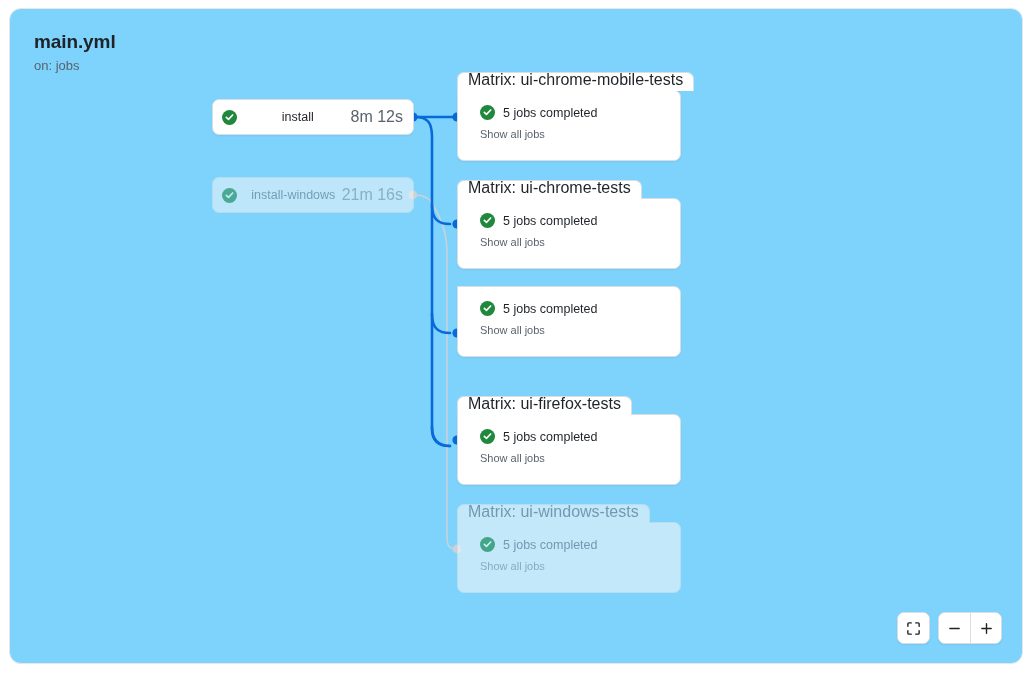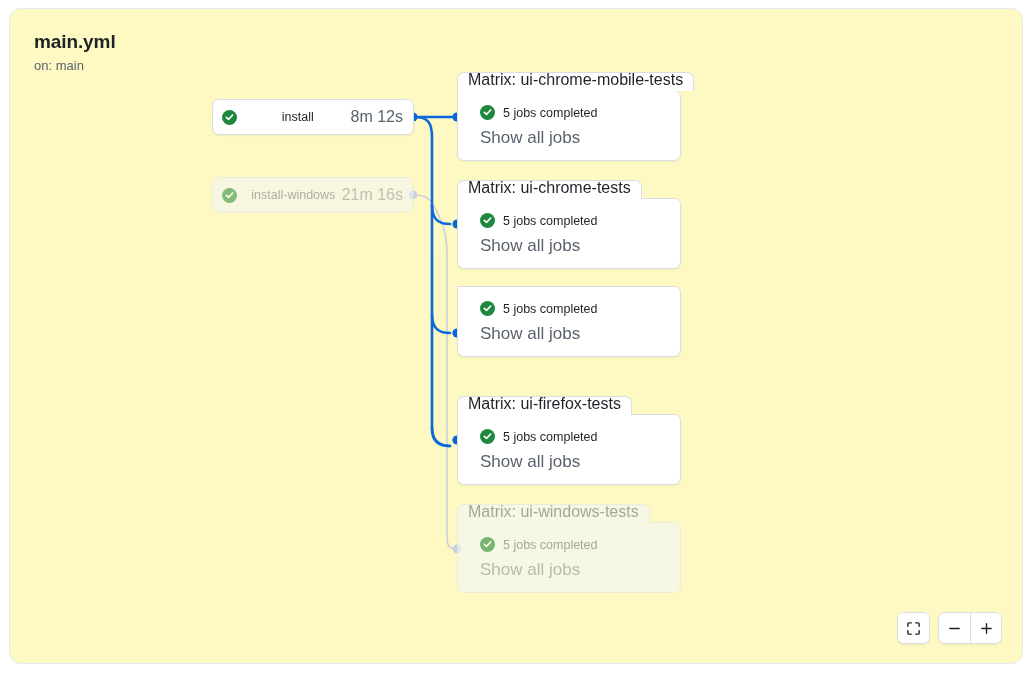--- a/index.html
+++ b/index.html
@@ -15,21 +15,21 @@
     overflow: hidden;
   }
 
   
   #canvas-panel {
     position: absolute;
     left: 9px;
     top: 8px;
     width: 1014px;
     height: 656px;
-    background: #fef9c3;
+    background: #7dd3fc;
     border: 1px solid #e4e8ed;
     border-radius: 12px;
     box-sizing: border-box;
     overflow: hidden;
   }
 
   
   #workflow-header {
     position: absolute;
     left: 24px;
@@ -154,21 +154,21 @@
     display: flex;
     align-items: center;
   }
   .matrix-status-text {
     font-size: 12.5px;
     color: #1f2328;
     margin-left: 8px;
   }
   .matrix-card.dim .matrix-status-text { color: #6b747d; }
   .matrix-link {
-    font-size: 17px;
+    font-size: 11px;
     color: #59636e;
     margin-top: 8px;
     cursor: pointer;
     display: inline-block;
   }
   .matrix-card.dim .matrix-link { color: #8c949c; }
 
   
   #zoom-controls {
     position: absolute;
@@ -203,21 +203,21 @@
   }
   .ctrl-btn svg { display: block; }
 </style>
 </head>
 <body>
 
 <div id="canvas-panel">
 
   <div id="workflow-header">
     <div id="workflow-title">main.yml</div>
-    <div id="workflow-trigger">on: main</div>
+    <div id="workflow-trigger">on: jobs</div>
   </div>
 
   <svg id="edges-layer" viewBox="0 0 1014 656" width="1014" height="656">
 
     <path d="M 404 186 C 418 186, 421 191, 427 203 C 434 217, 437 228, 437 246
              L 437 528 C 437 538, 440 540, 447 540" fill="none" stroke="#c9d1d9" stroke-width="1.6"></path>
 
     <path d="M 404 108 L 447 108" fill="none" stroke="#0969da" stroke-width="2.6" stroke-linecap="round"></path>
 
     <path d="M 405 108 C 418 108, 422 114, 422 128 L 422 420 C 422 432, 428 437, 440 437" fill="none" stroke="#0969da" stroke-width="2.6" stroke-linecap="round" stroke-linejoin="round"></path>

